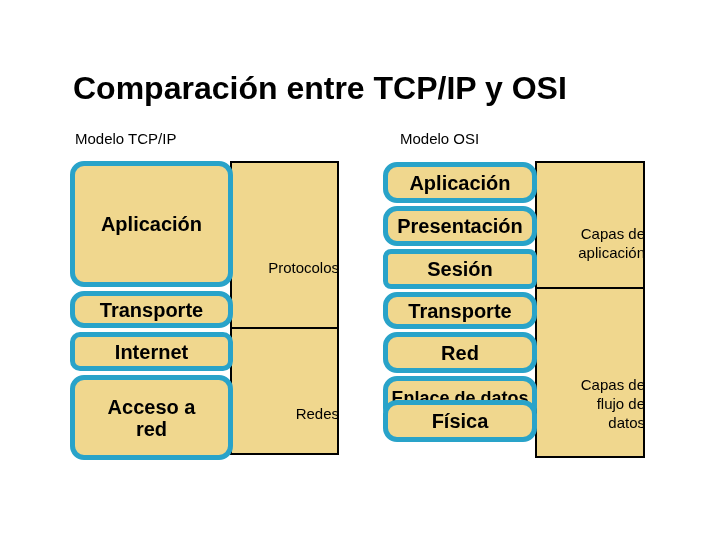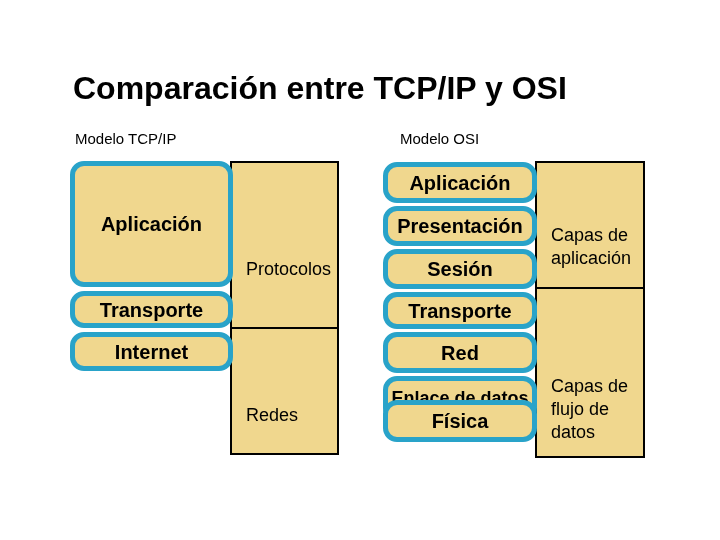--- a/index.html
+++ b/index.html
@@ -67,39 +67,38 @@
     text-align: center;
     line-height: 1.1;
     white-space: pre-line;
     z-index: 3;
   }
   .tcp-box { left: 70px; width: 163px; }
   .osi-box { left: 383px; width: 154px; }
 
   .tcp-l0 { top: 161px; height: 126px; }
   .tcp-l1 { top: 291px; height: 37px; }
-  .tcp-l2 { top: 332px; height: 39px; }
+  .tcp-l2 { top: 332px; height: 39px; border-radius: 10px; }
   .tcp-l3 { top: 375px; height: 85px; }
 
   .osi-l0 { top: 162px; height: 41px; }
   .osi-l1 { top: 206px; height: 40px; }
-  .osi-l2 { top: 249px; height: 40px; }
+  .osi-l2 { top: 249px; height: 40px; border-radius: 8px; }
   .osi-l3 { top: 292px; height: 37px; }
   .osi-l4 { top: 332px; height: 41px; }
   .osi-l5 { top: 376px; height: 46px; font-size: 18px; }
   .osi-l6 { top: 400px; height: 42px; }
 
   .group-label {
     position: absolute;
-    font-size: 18px;
-    text-align: left;
+    font-size: 15px;
+    text-align: right;
     white-space: pre-line;
     line-height: 1.28;
     z-index: 2;
-    padding-left: 16px;
   }
   .tcp-g0 { left: 230px; width: 109px; top: 258px; }
   .tcp-g1 { left: 230px; width: 109px; top: 404px; }
   .osi-g0 { left: 535px; width: 110px; top: 224px; }
   .osi-g1 { left: 535px; width: 110px; top: 375px; }
 </style>
 </head>
 <body>
 
 <div class="slide">
@@ -110,20 +109,22 @@
 
   <div class="big-rect rect-tcp"></div>
   <div class="divider divider-tcp"></div>
 
   <div class="group-label tcp-g0">Protocolos</div>
   <div class="group-label tcp-g1">Redes</div>
 
   <div class="layer-box tcp-box tcp-l0">Aplicación</div>
   <div class="layer-box tcp-box tcp-l1">Transporte</div>
   <div class="layer-box tcp-box tcp-l2">Internet</div>
+  <div class="layer-box tcp-box tcp-l3">Acceso a
+red</div>
 
   <div class="model-heading heading-osi">Modelo OSI</div>
 
   <div class="big-rect rect-osi"></div>
   <div class="divider divider-osi"></div>
 
   <div class="group-label osi-g0">Capas de
 aplicación</div>
   <div class="group-label osi-g1">Capas de
 flujo de

